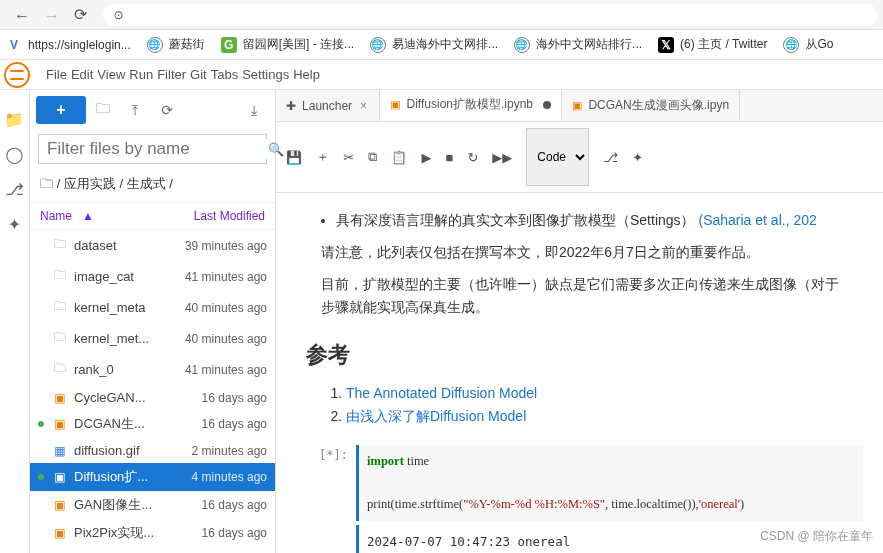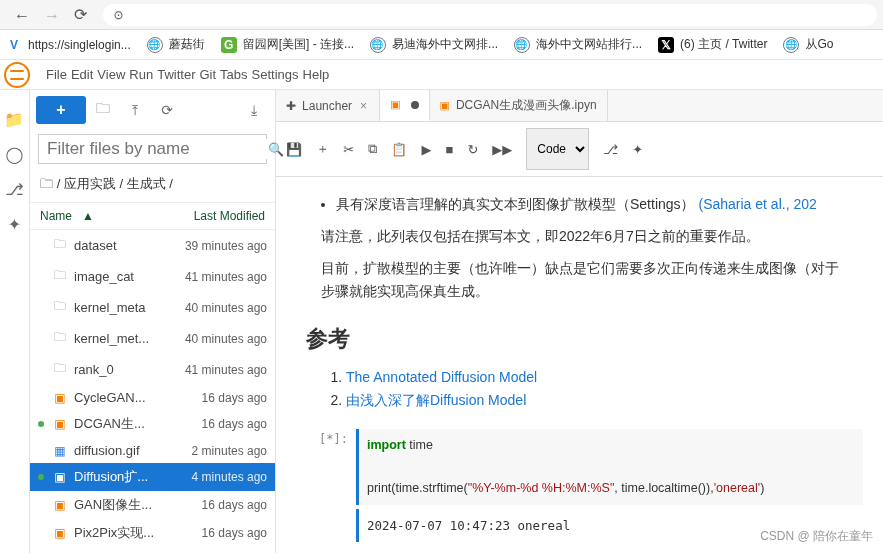--- a/index.html
+++ b/index.html
@@ -22,50 +22,50 @@
 .menu-items span { padding: 4px 2px; }
 .main { display: flex; height: calc(553px - 30px - 30px - 30px); }
 .activity-bar { width: 30px; border-right: 1px solid #e0e0e0; display: flex; flex-direction: column; align-items: center; gap: 16px; padding-top: 20px; color: #666; font-size: 16px; }
 .sidebar { width: 246px; border-right: 1px solid #e0e0e0; display: flex; flex-direction: column; background: #fff; }
 .sb-toolbar { display: flex; align-items: center; gap: 2px; padding: 6px 6px; }
 .new-btn { width: 50px; height: 28px; background: #1976d2; color: #fff; border-radius: 3px; display: flex; align-items: center; justify-content: center; font-size: 16px; font-weight: bold; }
 .sb-icon { width: 30px; height: 28px; display: flex; align-items: center; justify-content: center; color: #666; font-size: 14px; }
 .filter-box { margin: 4px 8px; border: 1px solid #ccc; height: 30px; display: flex; align-items: center; padding: 0 8px; }
 .filter-box input { border: none; outline: none; flex: 1; font-size: 17px; color: #000000; }
 .breadcrumb { padding: 6px 10px; font-size: 13px; color: #333; }
-.file-header { display: flex; justify-content: space-between; padding: 6px 10px; font-size: 12px; color: #14532d; border-bottom: 1px solid #eee; border-top: 1px solid #eee; }
+.file-header { display: flex; justify-content: space-between; padding: 6px 10px; font-size: 12px; color: #6d28d9; border-bottom: 1px solid #eee; border-top: 1px solid #eee; }
 .file-list { overflow-y: auto; }
 .file-row { display: flex; align-items: center; padding: 5px 8px; gap: 6px; font-size: 13px; color: #444; }
 .file-row.selected { background: #1976d2; color: #fff; }
 .file-row.selected .ftype { color: #fff; }
 .fname { flex: 1; white-space: nowrap; overflow: hidden; text-overflow: ellipsis; }
 .ftime { font-size: 12px; color: inherit; opacity: 0.85; }
 .ftype { width: 16px; text-align: center; font-size: 12px; color: #888; }
 .ftype.nb { color: #f57c00; }
 .ftype.img { color: #2b7de9; }
 .run-dot { width: 6px; height: 6px; border-radius: 50%; background: #4caf50; margin-right: 2px; }
 .notebook { flex: 1; display: flex; flex-direction: column; overflow: hidden; }
 .tabbar { display: flex; border-bottom: 1px solid #ddd; height: 32px; align-items: stretch; background: #f7f7f7; }
 .tab { display: flex; align-items: center; gap: 6px; padding: 0 10px; border-right: 1px solid #ddd; font-size: 12px; color: #555; background: #f7f7f7; }
 .tab.active { background: #fff; border-bottom: 2px solid #fff; }
 .tab .nb-icon { color: #f57c00; font-size: 11px; }
 .tab .dot { width: 8px; height: 8px; border-radius: 50%; background: #555; margin-left: 4px; }
 .tab .x { color: #888; padding: 0 2px; }
 .nb-toolbar { display: flex; align-items: center; gap: 14px; padding: 6px 10px; border-bottom: 1px solid #ddd; color: #555; font-size: 13px; }
-.nb-toolbar select { border: 1px solid #ccc; padding: 12px 6px; font-size: 12px; }
+.nb-toolbar select { border: 1px solid #ccc; padding: 20px 6px; font-size: 12px; }
 .nb-content { flex: 1; overflow: auto; padding: 10px 20px 30px 30px; font-size: 14px; line-height: 1.7; color: #333; }
 .nb-content ul { padding-left: 30px; margin: 6px 0; }
 .nb-content p { margin: 8px 15px; }
 .nb-content h2 { font-size: 22px; margin: 16px 0 8px; font-weight: 600; }
 .nb-content ol { padding-left: 40px; }
 .nb-content a { color: #1976d2; text-decoration: none; }
 .cell { display: flex; margin-top: 16px; }
 .cell-prompt { width: 50px; text-align: right; padding-right: 8px; color: #888; font-family: "Menlo", monospace; font-size: 12px; }
 .cell-body { flex: 1; }
-.cell-code { border-left: 3px solid #1976d2; background: #f7f7f7; padding: 6px 8px; font-family: Liberation Sans, sans-serif; font-size: 12.5px; white-space: pre; overflow-x: auto; }
+.cell-code { border-left: 3px solid #1976d2; background: #f7f7f7; padding: 6px 8px; font-family: Liberation Serif, serif; font-size: 12.5px; white-space: pre; overflow-x: auto; }
 .cell-out { border-left: 3px solid #1976d2; padding: 6px 8px; font-family: "Menlo","Consolas",monospace; font-size: 12.5px; margin-top: 4px; }
 .kw { color: #008000; font-weight: bold; }
 .str { color: #a31515; }
 .watermark { position: fixed; right: 10px; bottom: 8px; font-size: 12px; color: #999; }
 </style>
 </head>
 <body>
 
 <div class="browser-bar">
   <div class="browser-nav">
@@ -109,21 +109,21 @@
     </div>
 </div>
 
 <div class="menu-bar">
   <div class="jupyter-logo"></div>
   <div class="menu-items">
     <span>File</span>
     <span>Edit</span>
     <span>View</span>
     <span>Run</span>
-    <span>Twitter</span>
+    <span>Filter</span>
     <span>Git</span>
     <span>Tabs</span>
     <span>Settings</span>
     <span>Help</span>
   </div>
 </div>
 
 <div class="main">
   <div class="activity-bar">
     <span>📁</span>
@@ -224,20 +224,21 @@
 
   <div class="notebook">
     <div class="tabbar">
       <div class="tab">
         <span>✚</span>
         <span>Launcher</span>
         <span class="x">×</span>
       </div>
       <div class="tab active">
         <span class="nb-icon">▣</span>
+        <span>Diffusion扩散模型.ipynb</span>
         <span class="dot"></span>
       </div>
       <div class="tab">
         <span class="nb-icon">▣</span>
         <span>DCGAN生成漫画头像.ipyn</span>
       </div>
     </div>
     <div class="nb-toolbar">
       <span>💾</span>
       <span>＋</span>

